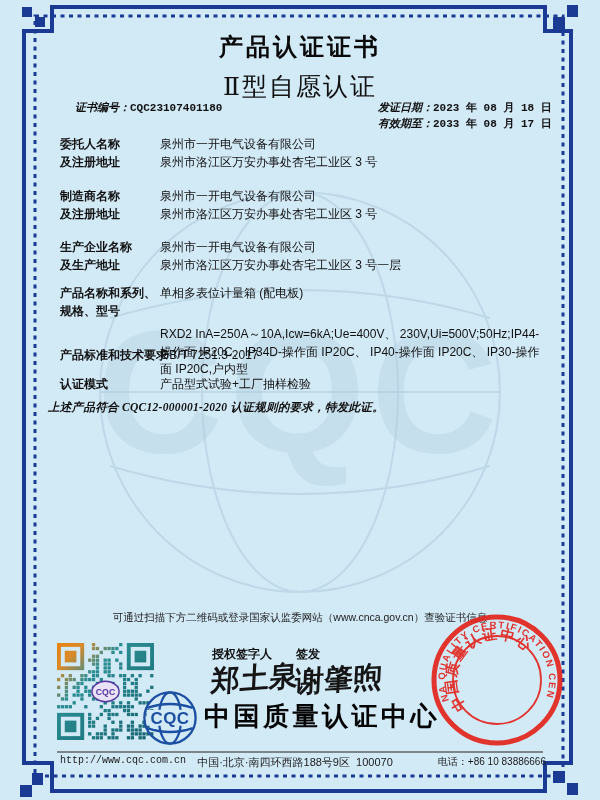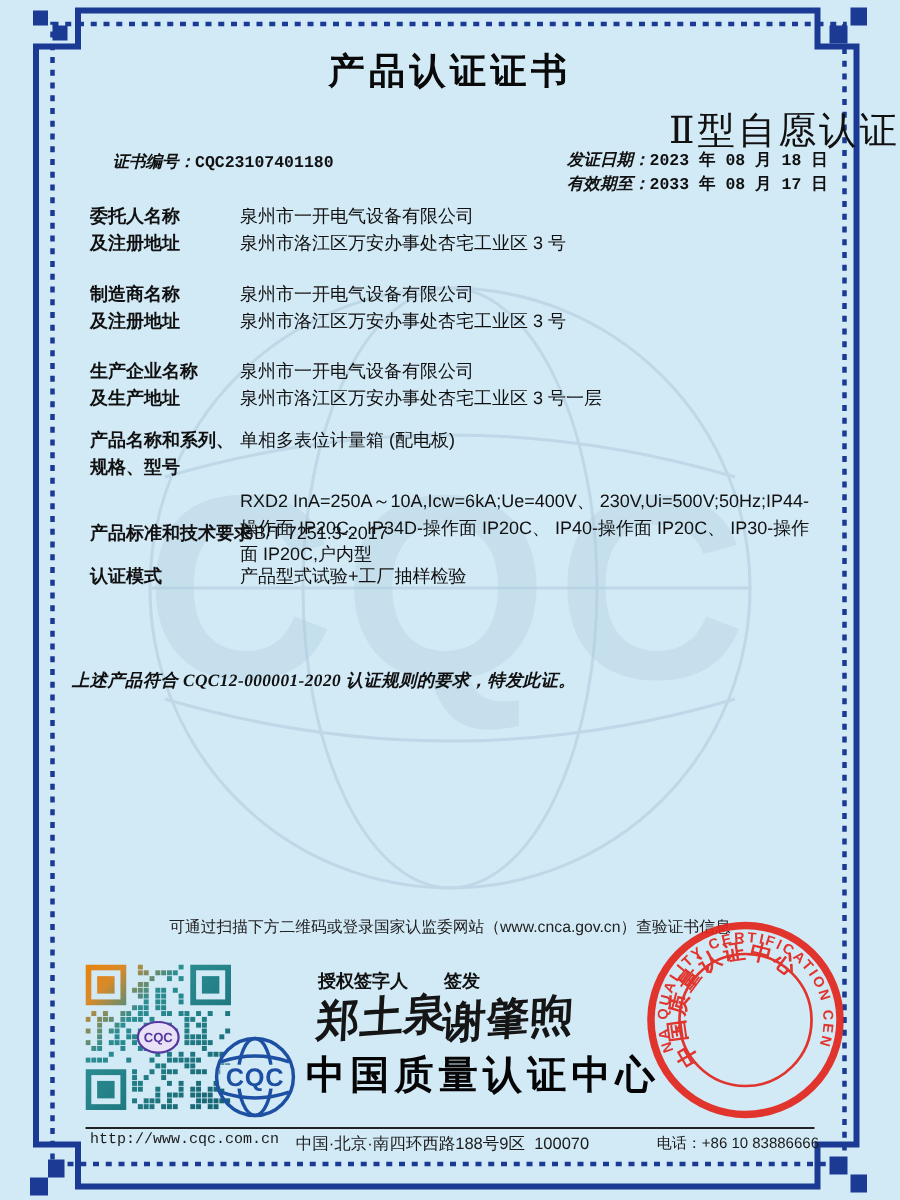--- a/index.html
+++ b/index.html
@@ -6,23 +6,23 @@
   .page{
     position:relative;width:600px;height:800px;overflow:hidden;
     background:#d2e9f6;color:#111;
     font-family:"Liberation Sans","DejaVu Sans",sans-serif;
   }
   .abs{position:absolute;}
   svg.layer{position:absolute;left:0;top:0;}
 
   
   .title{left:0;right:0;top:31px;text-align:center;font-size:24px;font-weight:700;letter-spacing:3px;color:#0a0a0a;}
-  .subtitle{left:0;right:0;top:70px;text-align:right;font-size:25px;font-weight:500;letter-spacing:2px;
+  .subtitle{left:0;right:0;top:70px;text-align:center;font-size:25px;font-weight:500;letter-spacing:2px;
             font-family:"Liberation Serif","DejaVu Serif",serif;}
-  .kai{font-family:"Liberation Serif","DejaVu Serif",serif;font-style:italic;font-weight:700;margin-top:46px;}
+  .kai{font-family:"Liberation Serif","DejaVu Serif",serif;font-style:italic;font-weight:700;}
   .mono{font-family:"Liberation Mono","DejaVu Sans Mono",monospace;font-weight:700;}
   .cert-row{left:75px;top:100px;font-size:11px;}
   .dates{left:378px;top:100px;font-size:11px;line-height:15px;white-space:nowrap;}
 
   
   .frow{position:absolute;left:60px;width:486px;font-size:12px;line-height:18px;}
   .flabel{position:absolute;left:0;top:0;width:100px;font-weight:700;}
   .flabel div, .fvalue div{white-space:normal;}
   .fvalue{position:absolute;left:100px;top:0;width:386px;}
   .spec{line-height:17.5px;margin-top:24px;}

